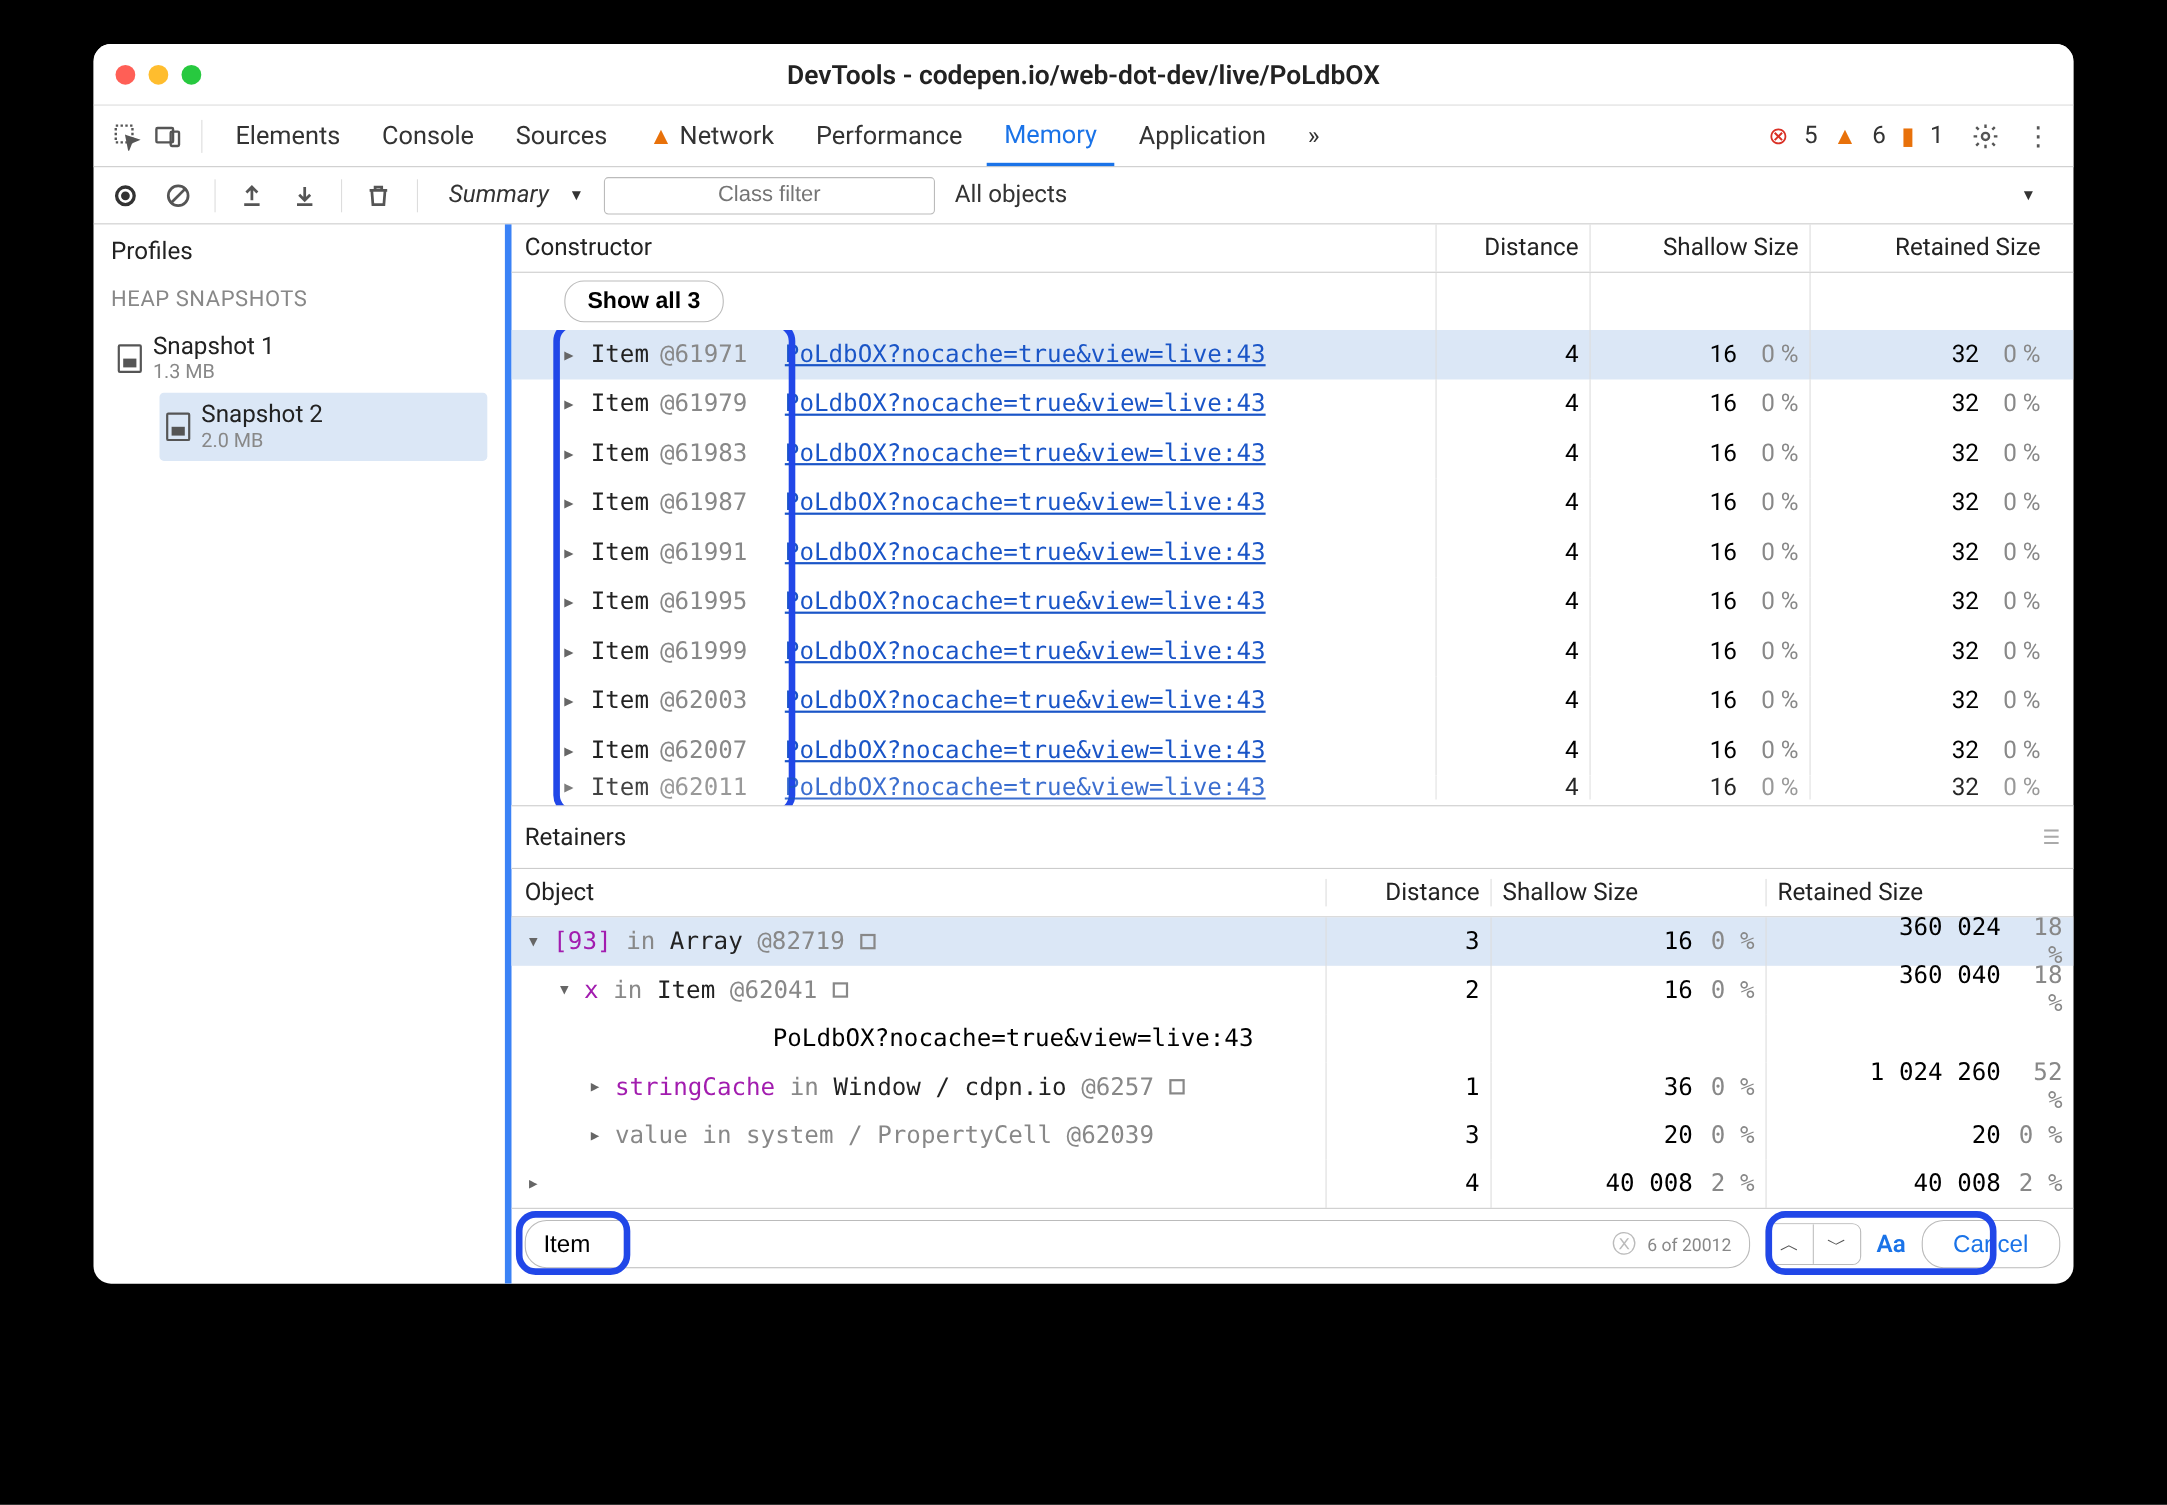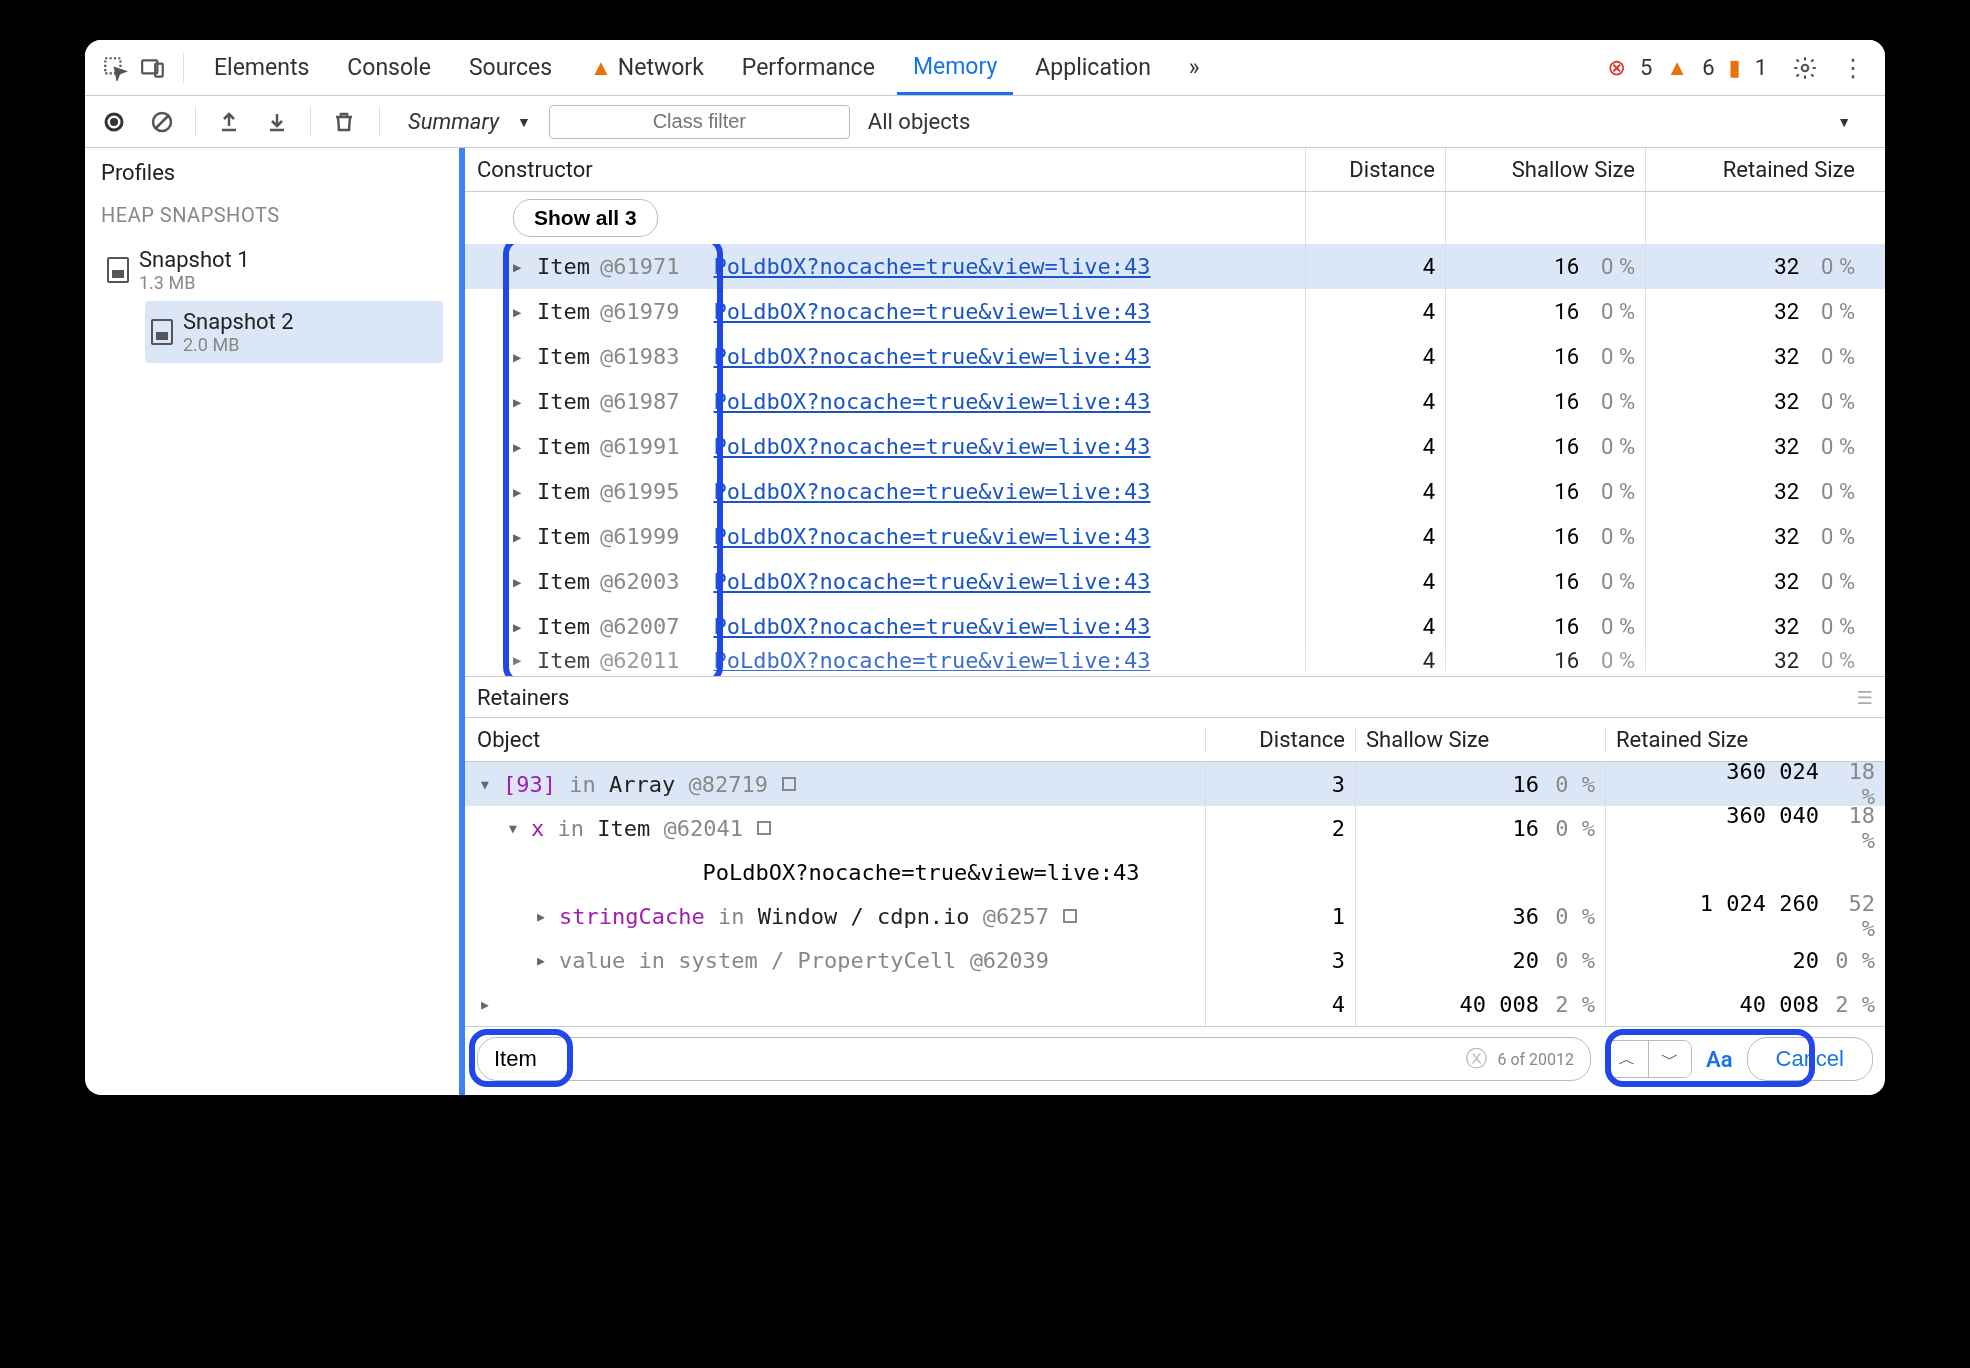--- a/index.html
+++ b/index.html
@@ -136,21 +136,21 @@
   .pct { color:#888; margin-left:10px; display:inline-block; width:46px; text-align:right;}
   .col-d, .col-s, .col-r { display:flex; align-items:center; justify-content:flex-end; height:100%; }
   .col-d .num, .col-s .split, .col-r .split { width:100%; text-align:right; }
   .split { display:flex; justify-content:flex-end; align-items:baseline; width:100%; }
 
   .hl-box {
     position:absolute; border:6px solid #2147e8; border-radius:18px; pointer-events:none;
   }
 
   .retainers-hdr {
-    height:42px; border-top:1px solid #ccc; border-bottom:1px solid #ccc;
+    height:58px; border-top:1px solid #ccc; border-bottom:1px solid #ccc;
     display:flex; align-items:center; padding:0 12px; font-size:22px; color:#222;
     justify-content:space-between; background:#fff;
   }
   .hamb { color:#aaa; font-size:18px; }
 
   .ret-head {
     display:flex; align-items:center; height:44px; border-bottom:1px solid #ccc;
     font-size:22px; color:#222;
   }
   .rcol-o { flex:1; padding-left:12px; }
@@ -194,20 +194,28 @@
     border:1px solid #bbb; border-radius:20px; background:#fff; padding:8px 28px;
     font-size:22px; color:#1a73e8; cursor:pointer;
   }
   .grey { color:#888; }
 </style>
 </head>
 <body>
 
 <div class="window">
 
+  <div class="titlebar">
+    <div class="traffic">
+      <div class="dot red"></div>
+      <div class="dot yellow"></div>
+      <div class="dot green"></div>
+    </div>
+    <div class="titlebar-title">DevTools - codepen.io/web-dot-dev/live/PoLdbOX</div>
+  </div>
 
   <div class="tabbar">
     <div class="ticon">
       <svg viewBox="0 0 24 24" fill="none" stroke="currentColor" stroke-width="2">
           <rect x="3" y="3" width="14" height="14" stroke-dasharray="2 2"></rect>
           <path d="M12 12 L21 15 L16 17 L14 22 Z" fill="currentColor"></path>
         </svg>
     </div>
     <div class="ticon">
       <svg viewBox="0 0 24 24" fill="none" stroke="currentColor" stroke-width="2">

